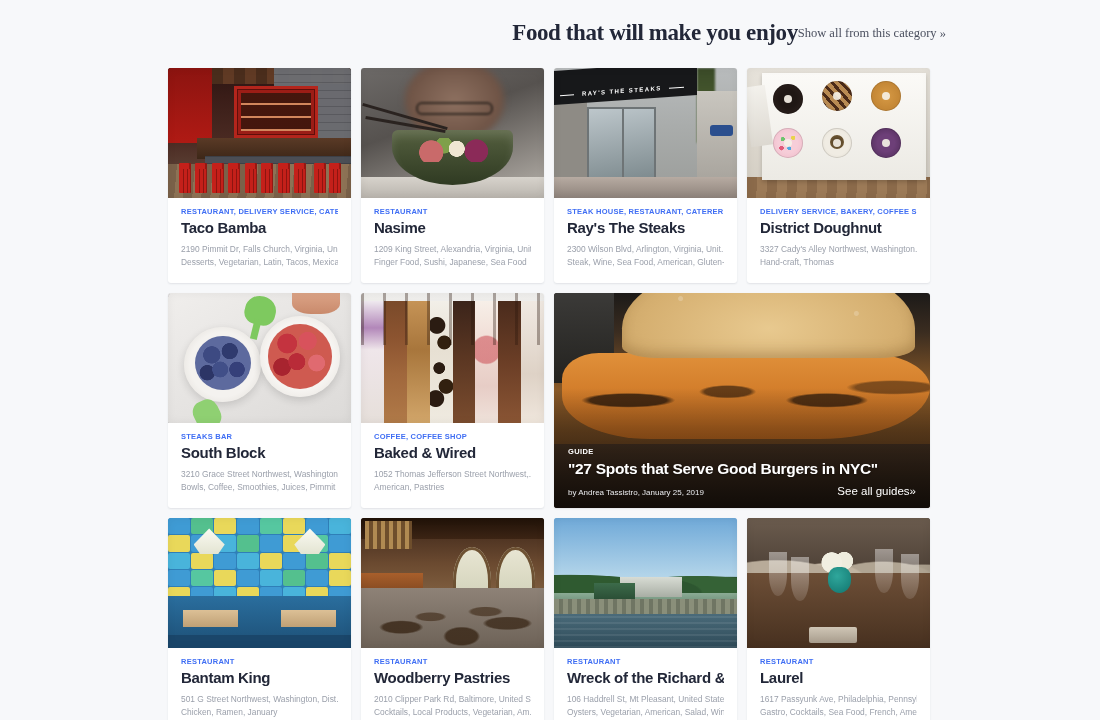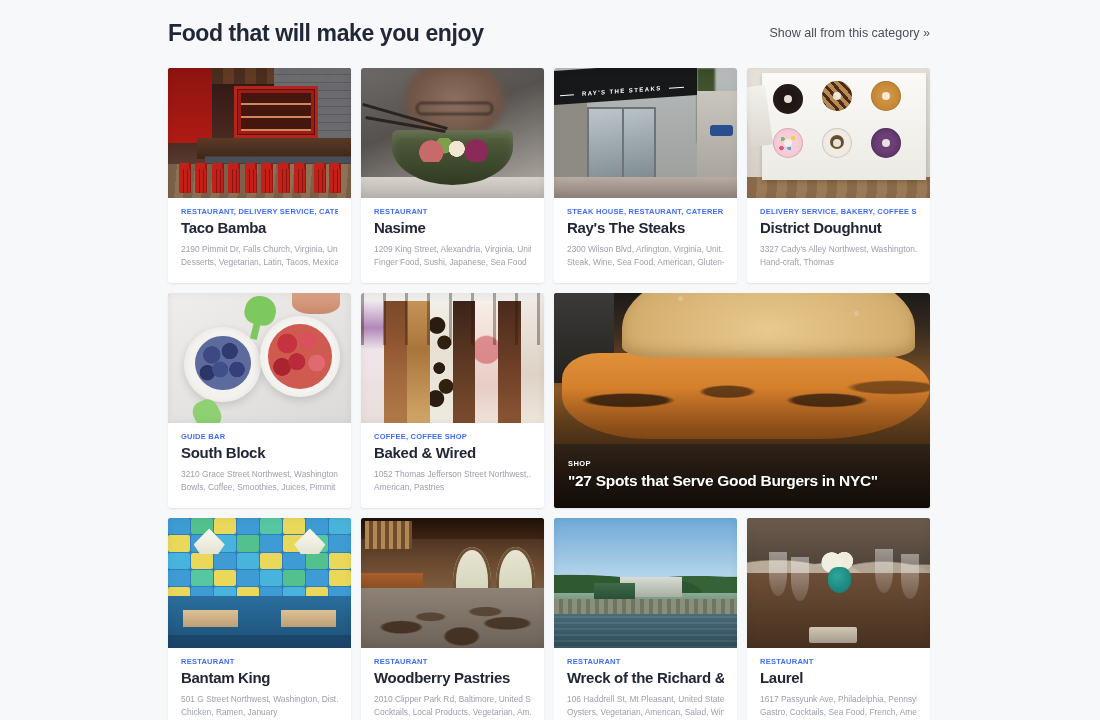--- a/index.html
+++ b/index.html
@@ -13,27 +13,28 @@
   .page {
     width: 1100px;
     height: 720px;
     position: relative;
     background: #f7f8fa;
   }
 
   
   .header {
     position: absolute;
-    left: 168px;
+    left: 184px;
     top: 12px;
     width: 762px;
     height: 42px;
     display: flex;
     align-items: center;
-    justify-content: space-between;
+    justify-content: flex-end;
+    font-family: Liberation Serif, serif;
   }
   .page-title {
     font-size: 23px;
     font-weight: bold;
     color: #222738;
     letter-spacing: -0.4px;
   }
   .show-all {
     font-size: 12.5px;
     color: #4a4f5e;
@@ -538,21 +539,21 @@
           <div class="marble"></div>
             <div class="hand"></div>
           <div class="bowlA"></div>
             <div class="bowlB"></div>
           <div class="spoon1"></div>
             <div class="spoon2"></div>
         </div>
         <div class="fade-edge"></div>
       </div>
       <div class="card-body">
-        <div class="cats">GUIDE BAR</div>
+        <div class="cats">STEAKS BAR</div>
         <div class="cname">South Block</div>
         <div class="caddr">3210 Grace Street Northwest, Washington...</div>
         <div class="ctags">Bowls, Coffee, Smoothies, Juices, Pimmit</div>
       </div>
     </div>
 
     <div class="card card-row2">
       <div class="thumb">
         <div class="ph p-cake">
           <div class="strip">
@@ -581,22 +582,26 @@
       <div class="guide-photo">
         <div class="ph p-burger">
           <div class="plate"></div>
             <div class="patty"></div>
           <div class="cheese"></div>
             <div class="bun"></div>
         </div>
       </div>
       <div class="guide-scrim"></div>
       <div class="guide-text">
-        <div class="guide-kicker">SHOP</div>
+        <div class="guide-kicker">GUIDE</div>
         <div class="guide-title">"27 Spots that Serve Good Burgers in NYC"</div>
+        <div class="guide-foot">
+          <div class="guide-byline">by Andrea Tassistro, January 25, 2019</div>
+          <div class="guide-seeall">See all guides»</div>
+        </div>
       </div>
     </div>
 
     <div class="card card-row3">
       <div class="thumb">
         <div class="ph p-tile">
           <div class="tiles">
             <div class="t" style="background:#3f9bd4"></div>
               <div class="t" style="background:#54c08e"></div>
             <div class="t" style="background:#e9d85a"></div>

